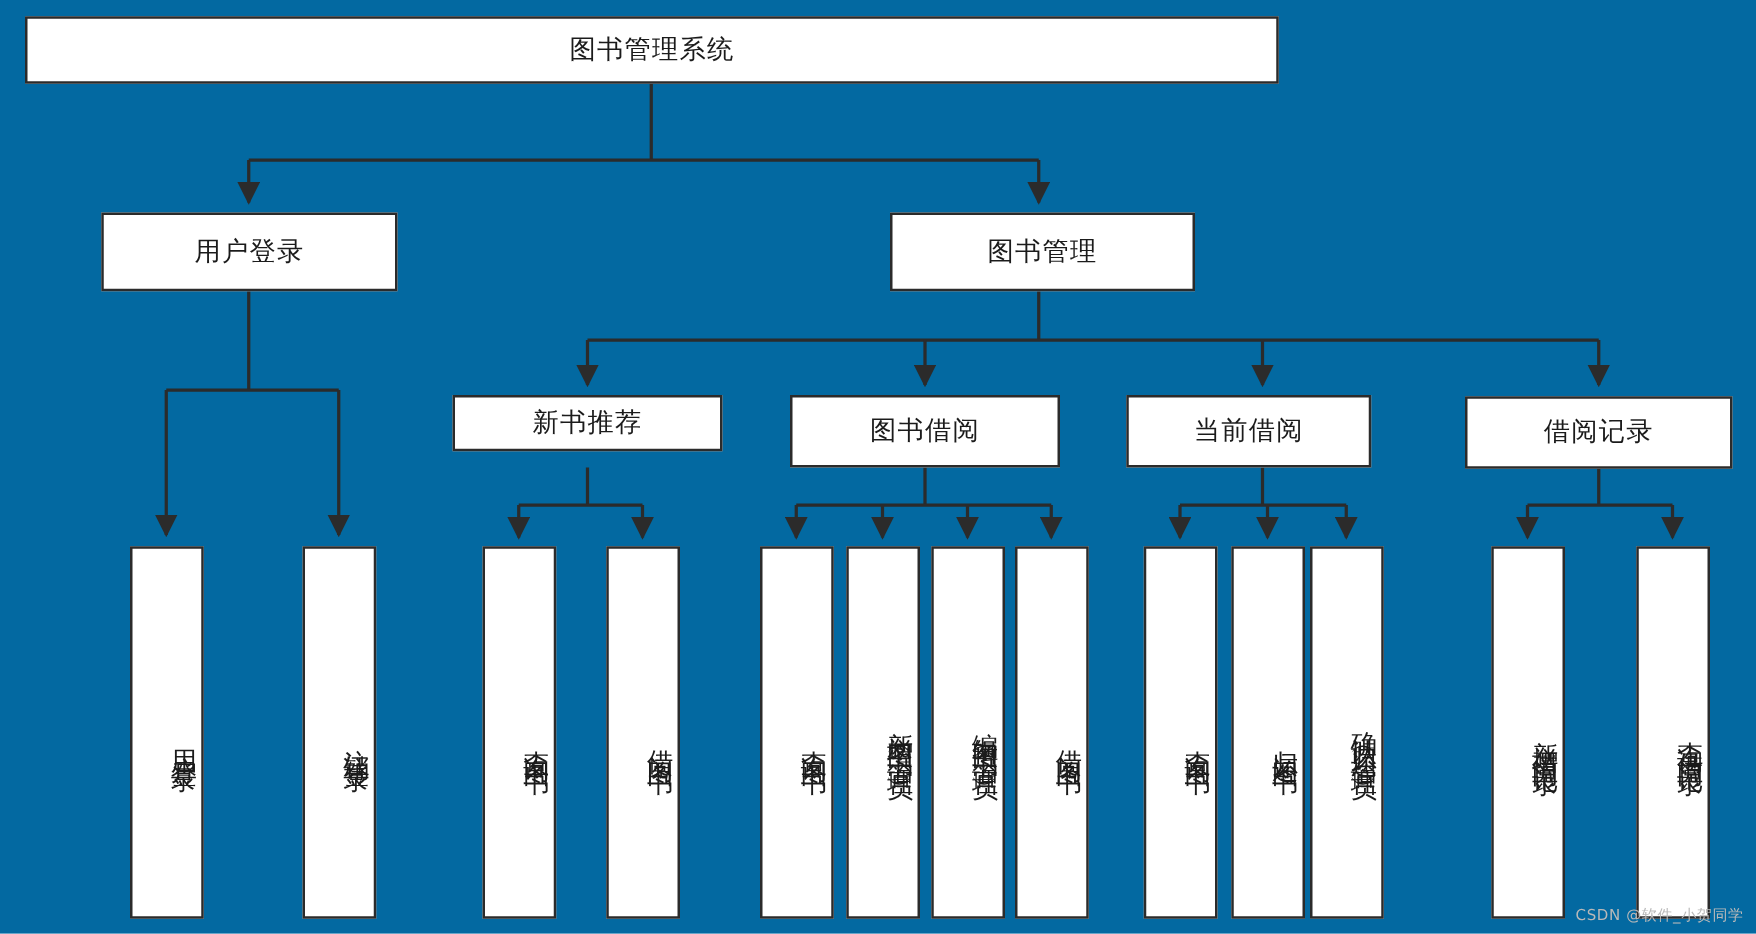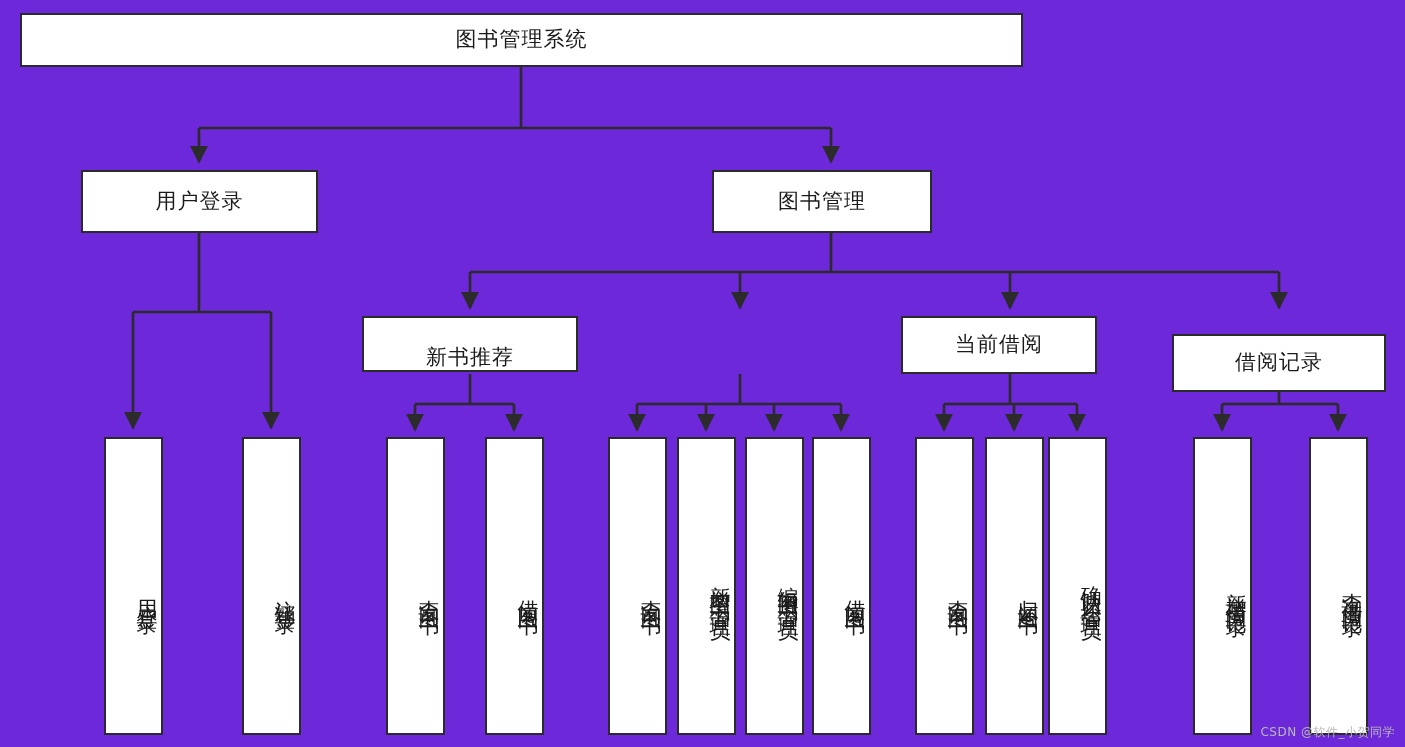--- a/index.html
+++ b/index.html
@@ -7,21 +7,21 @@
     padding: 0;
     background: #ffffff;
   }
   body {
     font-family: "DejaVu Sans", "Liberation Sans", sans-serif;
   }
   #canvas {
     position: relative;
     width: 1405px;
     height: 747px;
-    background: #6d28d9;
+    background: #0369a1;
     overflow: hidden;
   }
   svg#edges {
     position: absolute;
     left: 0;
     top: 0;
     width: 1405px;
     height: 747px;
     pointer-events: none;
   }
@@ -123,31 +123,34 @@
     </g>
   </svg>
 
   <div class="node h" style="left:20px; top:13px; width:1003px; height:54px;">
     <span>图书管理系统</span>
   </div>
 
   <div class="node h" style="left:81px; top:170px; width:237px; height:63px;">
     <span>用户登录</span>
   </div>
-  <div class="node h" style="left:712px; top:170px; width:220px; height:63px;">
+  <div class="node h" style="left:712px; top:170px; width:244px; height:63px;">
     <span>图书管理</span>
   </div>
 
-  <div class="node h" style="left:362px; top:316px; width:216px; height:56px;align-items:flex-end;">
+  <div class="node h" style="left:362px; top:316px; width:216px; height:45px;">
     <span>新书推荐</span>
+  </div>
+  <div class="node h" style="left:632px; top:316px; width:216px; height:58px;">
+    <span>图书借阅</span>
   </div>
   <div class="node h" style="left:901px; top:316px; width:196px; height:58px;">
     <span>当前借阅</span>
   </div>
-  <div class="node h" style="left:1172px; top:334px; width:214px; height:58px;">
+  <div class="node h" style="left:1172px; top:317px; width:214px; height:58px;">
     <span>借阅记录</span>
   </div>
 
   <div class="node v" style="left:104px; top:437px; width:59px; height:298px;">
     <span class="label-v">用户登录</span>
   </div>
   <div class="node v" style="left:242px; top:437px; width:59px; height:298px;">
     <span class="label-v">注销登录</span>
   </div>
 

